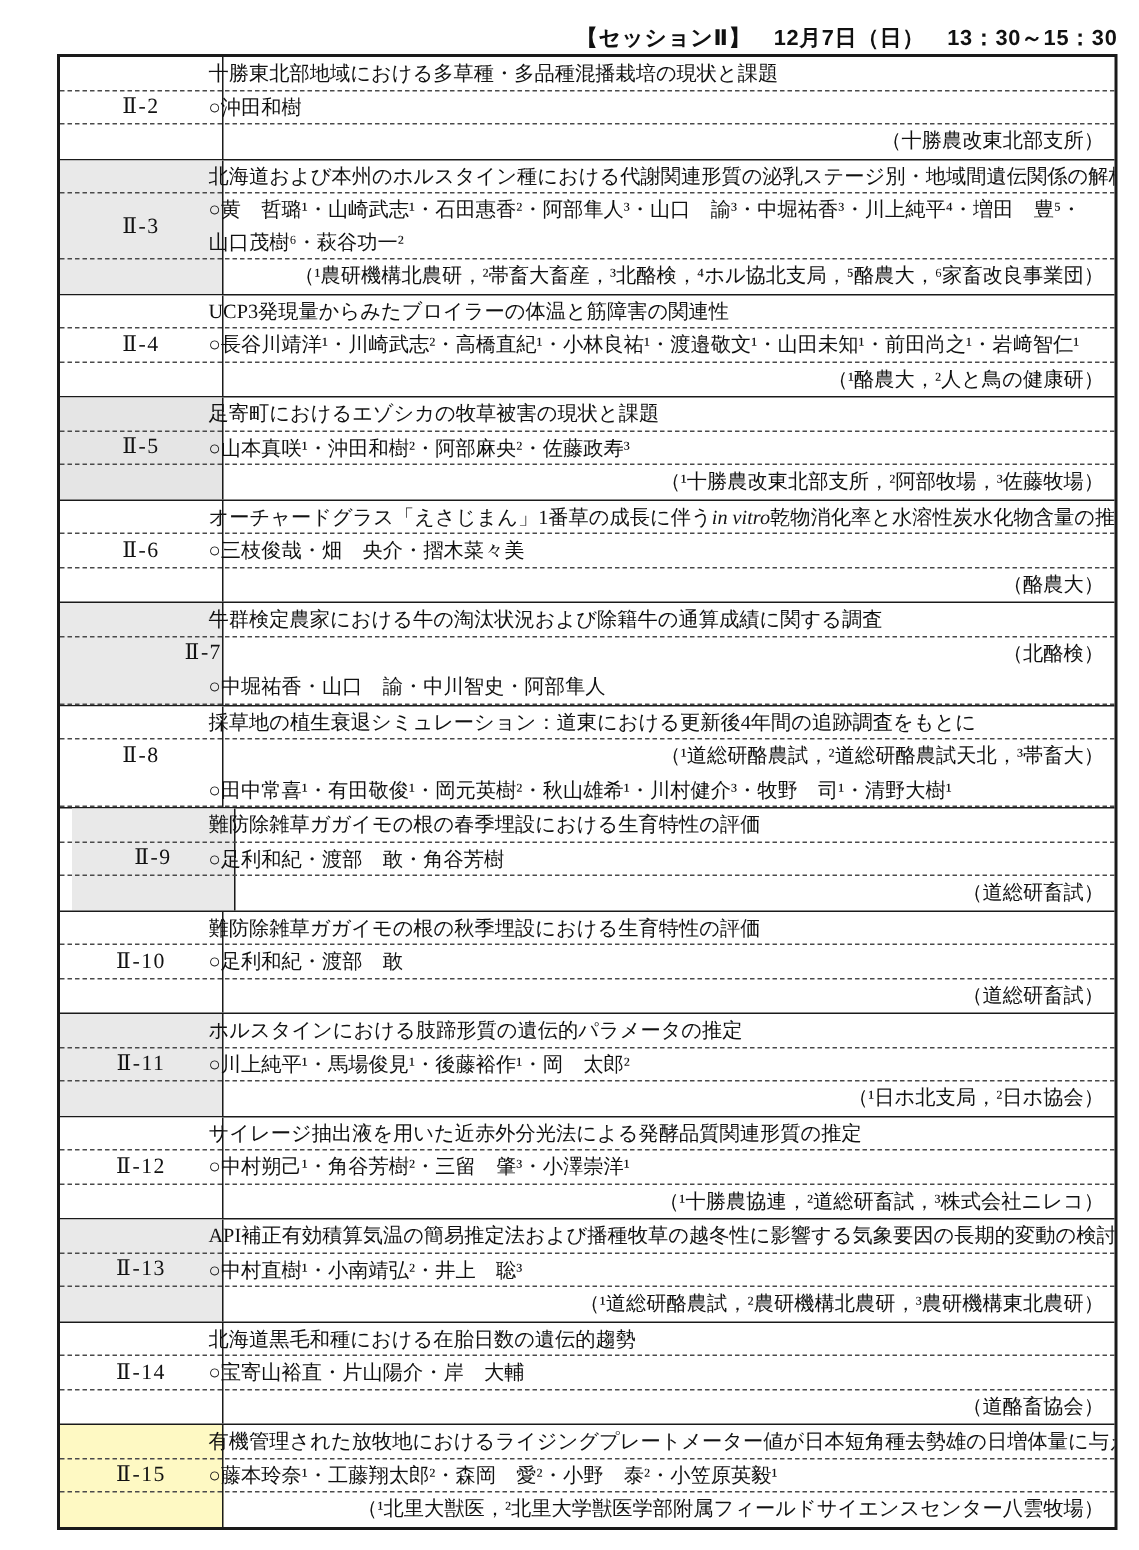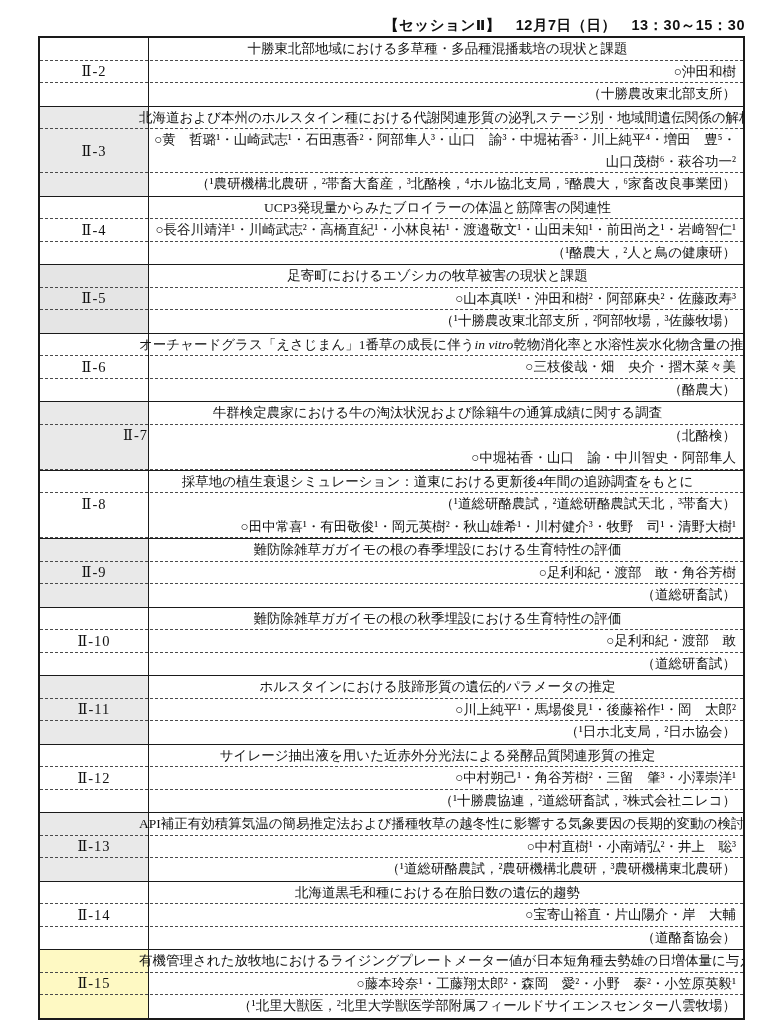--- a/index.html
+++ b/index.html
@@ -56,23 +56,22 @@
     position: relative;
     box-sizing: border-box;
     height: 22.5px;
     line-height: 21.5px;
     padding-left: 99px;
     padding-right: 7px;
     font-size: 13.5px;
     white-space: nowrap;
     overflow: hidden;
   }
-  .line.title { text-align: center; border-bottom: 1px dashed #4a4a4a; }
+  .line.title { text-align: left; border-bottom: 1px dashed #4a4a4a; }
   .line.authors {
-    text-align: right;
     border-bottom: 1px dashed #4a4a4a;
     height: auto;
   }
   .authors .author-line {
     height: 21.5px;
     line-height: 21.5px;
   }
   .line.affiliation { text-align: right; }
   .title i { font-style: italic; font-family: "Liberation Serif", "DejaVu Serif", serif; }
 </style>
@@ -154,21 +153,21 @@
       <span class="num-label">Ⅱ-8</span>
     </div>
     <div class="line title">採草地の植生衰退シミュレーション：道東における更新後4年間の追跡調査をもとに</div>
     <div class="line affiliation">（¹道総研酪農試，²道総研酪農試天北，³帯畜大）</div>
     <div class="line authors">
           <div class="author-line">○田中常喜¹・有田敬俊¹・岡元英樹²・秋山雄希¹・川村健介³・牧野　司¹・清野大樹¹</div>
         </div>
   </div>
 
   <div class="row">
-    <div class="num-bg" style="background: rgb(233, 233, 233);">
+    <div class="num-bg" style="background: rgb(233, 233, 233); margin-left: 8px;">
       <span class="num-label">Ⅱ-9</span>
     </div>
     <div class="line title">難防除雑草ガガイモの根の春季埋設における生育特性の評価</div>
     <div class="line authors">
           <div class="author-line">○足利和紀・渡部　敢・角谷芳樹</div>
         </div>
     <div class="line affiliation">（道総研畜試）</div>
   </div>
 
   <div class="row">

